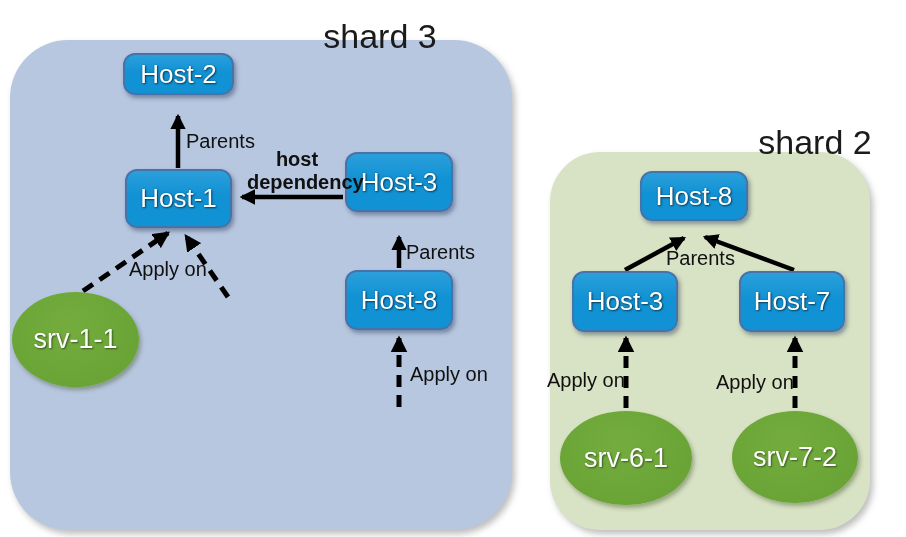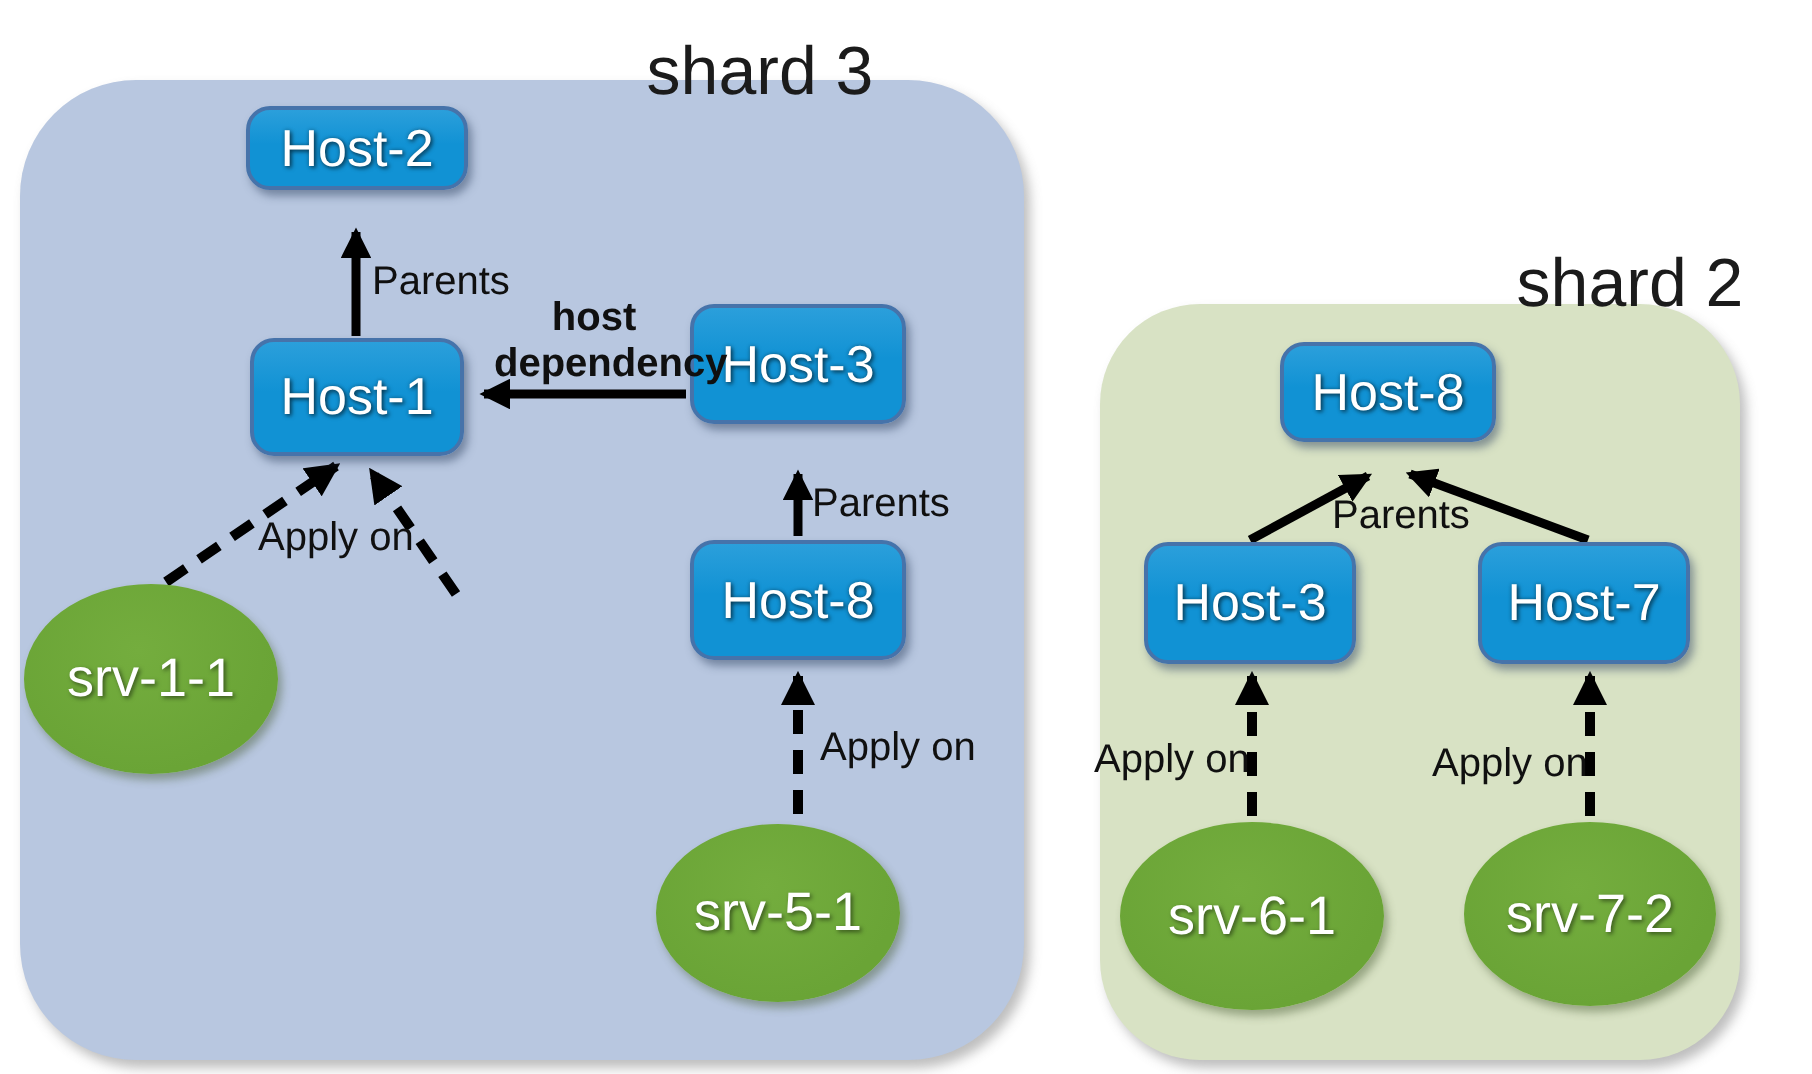--- a/index.html
+++ b/index.html
@@ -92,21 +92,20 @@
 
   <div class="host host2">Host-2</div>
   <div class="host host1">Host-1</div>
   <div class="host host3">Host-3</div>
   <div class="host host5">Host-8</div>
   <div class="host host8">Host-8</div>
   <div class="host host6">Host-3</div>
   <div class="host host7">Host-7</div>
 
   <div class="srv srv11">srv-1-1</div>
-  <div class="srv srv51">srv-5-1</div>
   <div class="srv srv61">srv-6-1</div>
   <div class="srv srv72">srv-7-2</div>
 
   <div class="elabel l-parents-top">Parents</div>
   <div class="elabel l-hostdep">host dependency</div>
   <div class="elabel l-parents-mid">Parents</div>
   <div class="elabel l-applyon-1">Apply on</div>
   <div class="elabel l-applyon-5">Apply on</div>
   <div class="elabel l-parents-s2">Parents</div>
   <div class="elabel l-applyon-6">Apply on</div>

